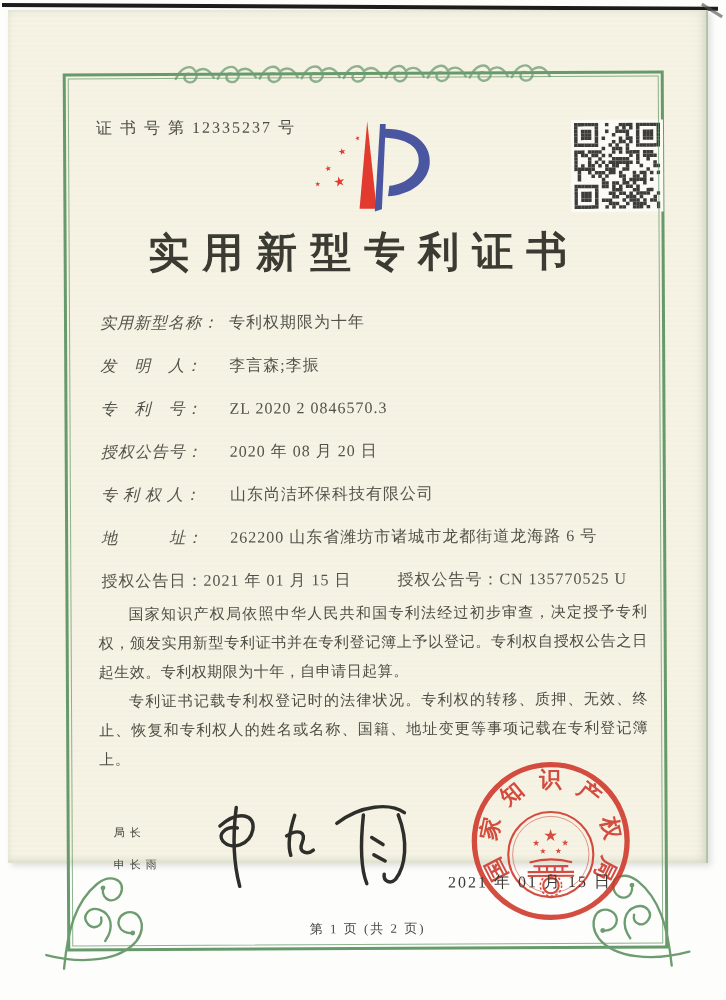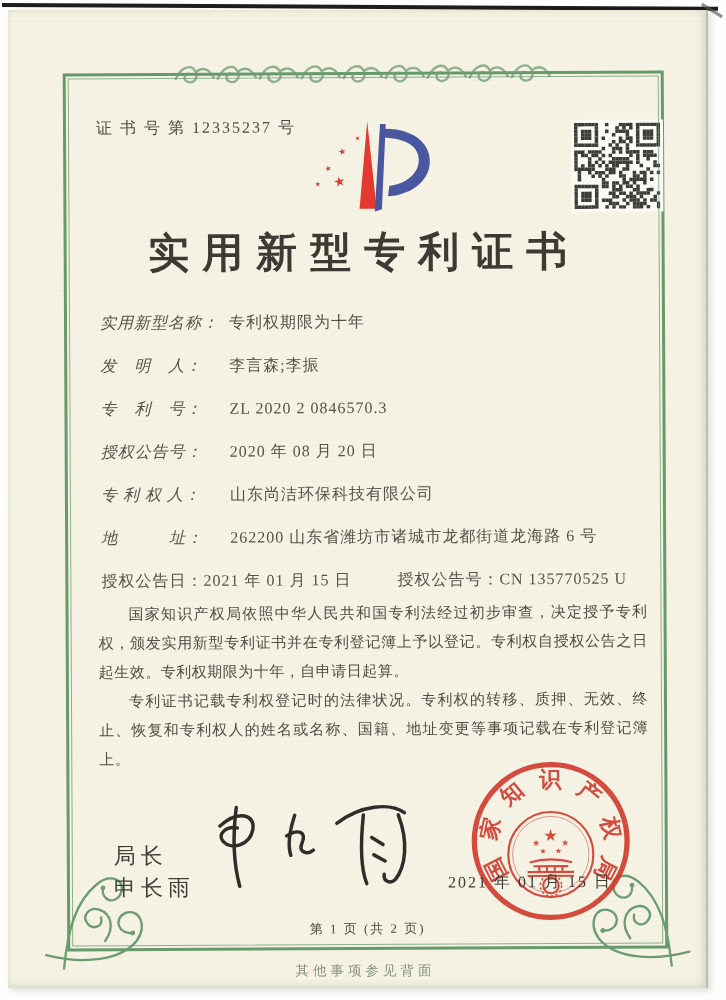--- a/index.html
+++ b/index.html
@@ -7,21 +7,21 @@
     --seal-red:#d03a2d; --logo-red:#e23a2e; --logo-blue:#4a56a0; --paper:#f6f3e5;
   }
   *{margin:0;padding:0;box-sizing:border-box;}
   html,body{width:726px;height:1000px;background:#fdfdfc;overflow:hidden;
     font-family:"Liberation Serif","DejaVu Serif",serif;}
   .canvas{position:relative;width:726px;height:1000px;}
   .scan-top-line{position:absolute;left:2px;top:3px;width:716px;height:4px;background:#1d1d1b;
     transform:rotate(0.3deg);transform-origin:left center;}
   .scan-top-hook{position:absolute;left:700px;top:9px;width:24px;height:3px;background:#555;
     transform:rotate(32deg);opacity:.65;}
-  .paper{position:absolute;left:8px;top:10px;width:700px;height:978px;background:var(--paper);
+  .paper{position:absolute;left:8px;top:10px;width:700px;height:853px;background:var(--paper);
     background-image:repeating-linear-gradient(to bottom, rgba(90,110,80,.015) 0 2px, rgba(0,0,0,0) 2px 5px);
     border-right:2px solid #b4c2ac;
     box-shadow:inset -4px 0 8px rgba(120,140,110,.18), 3px 3px 6px rgba(0,0,0,.12), inset 0 -3px 6px rgba(120,140,110,.12);}
   .frame{position:absolute;left:57px;top:62px;width:601px;height:878px;
     border:3px solid var(--green);transform:rotate(-0.3deg);}
   .frame::after{content:"";position:absolute;inset:2px;border:1px solid rgba(103,154,107,.75);pointer-events:none;}
   .top-ornament{position:absolute;left:108px;top:-15px;width:380px;height:30px;opacity:.75;}
   .corner{position:absolute;bottom:-28px;width:118px;height:118px;}
   .corner.bl{left:-26px;transform:scaleX(-1);}
   .corner.br{right:-26px;}
@@ -31,21 +31,21 @@
   .title{position:absolute;left:0;top:150px;width:100%;text-align:center;font-size:41px;
     font-weight:600;letter-spacing:13px;color:var(--ink-dark);}
   .fields{position:absolute;left:33px;top:236px;right:24px;font-size:16px;color:#53534a;letter-spacing:1px;}
   .field-row{line-height:22px;margin-bottom:21px;white-space:nowrap;}
   .field-label{display:inline-block;min-width:124px;font-style:italic;}
   .grant-row{display:flex;line-height:22px;white-space:nowrap;}
   .grant-second{margin-left:46px;}
   .body-text{position:absolute;left:30px;top:524px;width:549px;font-size:15px;line-height:29px;
     color:var(--ink);text-align:justify;letter-spacing:.5px;}
   .body-text p{text-indent:2em;}
-  .director{position:absolute;left:44px;top:768px;font-size:22px;letter-spacing:5px;color:#3f3f38;line-height:24px;}
+  .director{position:absolute;left:44px;top:744px;font-size:11px;letter-spacing:5px;color:#3f3f38;line-height:24px;}
   .director div{margin-bottom:8px;}
   .signature{position:absolute;left:138px;top:710px;width:205px;height:105px;}
   .seal{position:absolute;left:394px;top:680px;width:174px;height:174px;opacity:.9;}
   .seal-arc text{font-size:23px;font-weight:bold;fill:var(--seal-red);
     font-family:"Liberation Serif","DejaVu Serif",serif;text-anchor:middle;}
   .seal-date{position:absolute;left:378px;top:798px;font-size:16px;letter-spacing:2px;
     color:#3b3a35;z-index:3;}
   .page-info{position:absolute;left:0;top:845px;width:100%;text-align:center;font-size:13px;
     letter-spacing:2px;color:#4a4a42;}
   .footer-note{position:absolute;left:57px;top:952px;width:601px;text-align:center;font-size:13.5px;
@@ -513,15 +513,14 @@
               <circle cy="22" r="11" stroke-dasharray="2.5,2.5" stroke-width="1.6"></circle>
             </g>
           </g>
         </g>
       </svg>
       <div class="seal-date">2021 年 01 月 15 日</div>
 
       <div class="page-info">第 1 页 (共 2 页)</div>
     </div>
 
-    <div class="footer-note">其他事项参见背面</div>
   </div>
 </div>
 
 </body></html>

